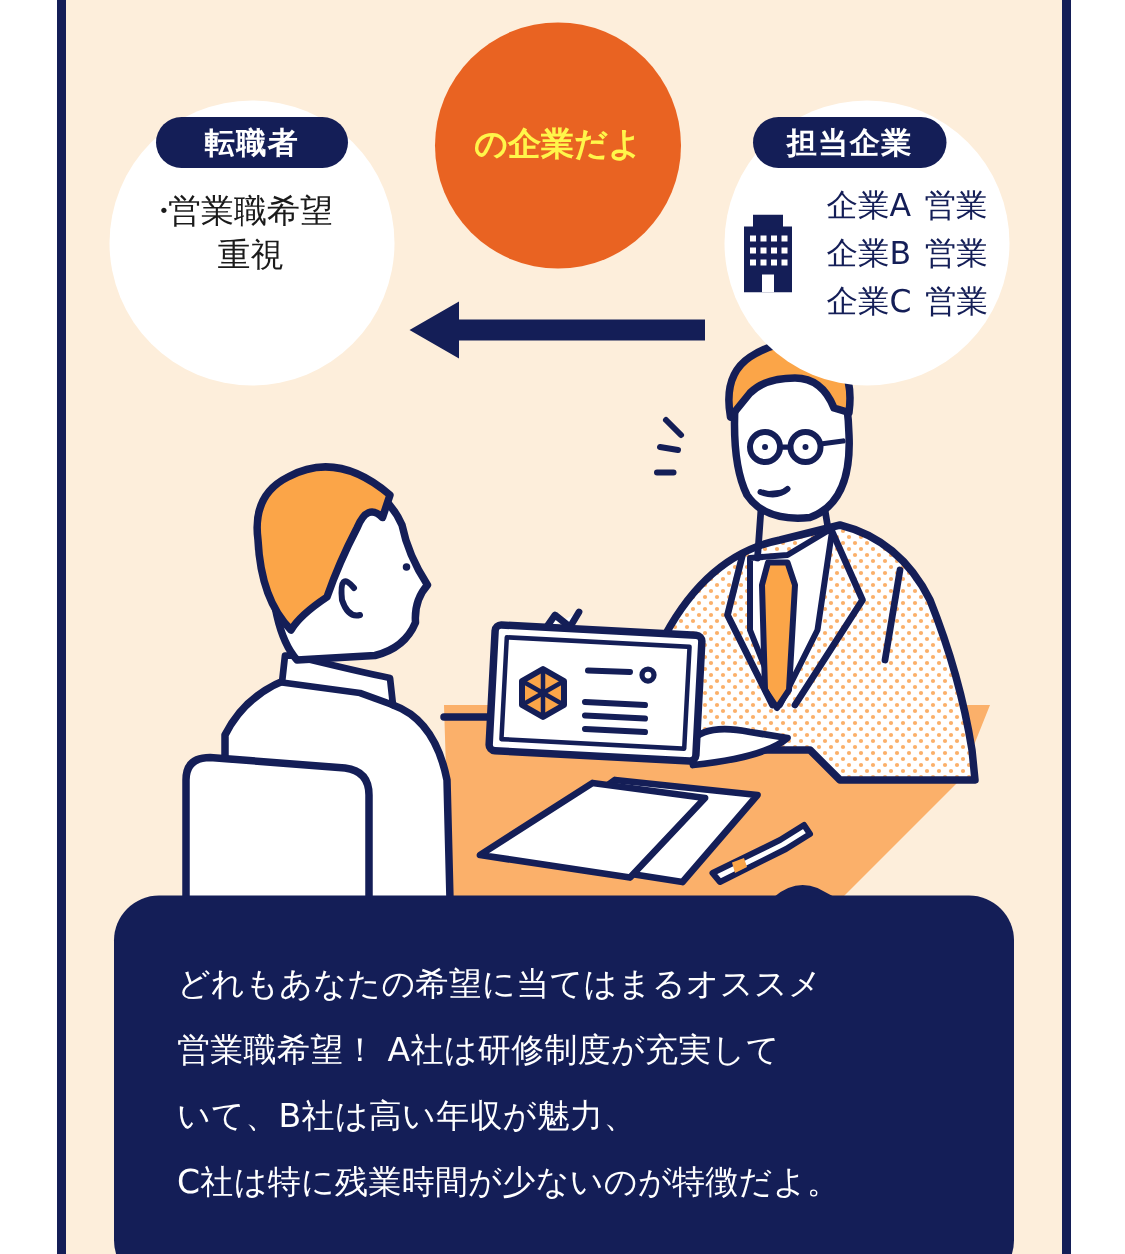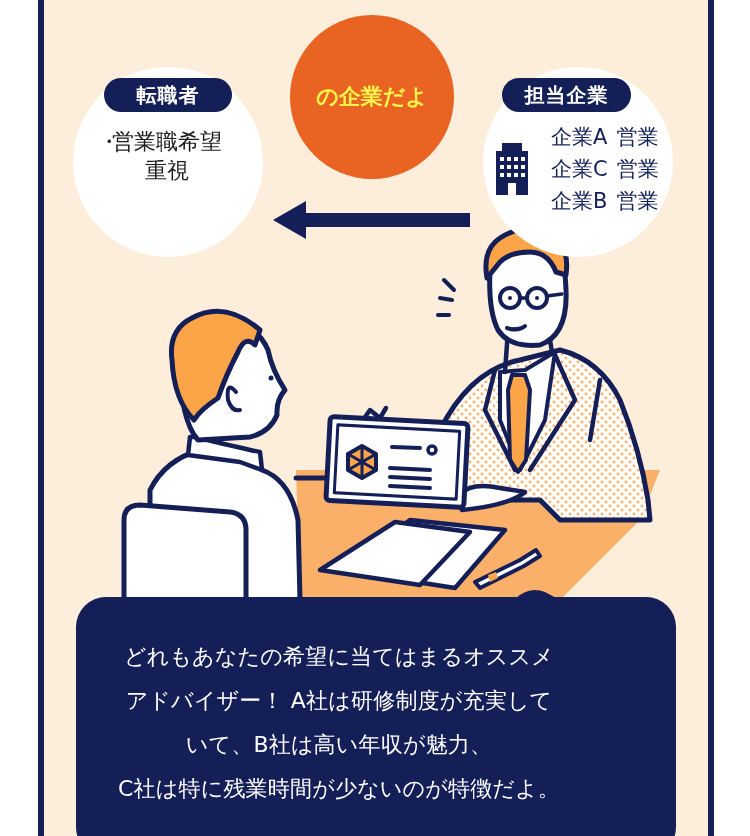--- a/index.html
+++ b/index.html
@@ -52,21 +52,21 @@
       color: #fff64a; font-weight: bold; font-size: 22px; line-height: 34px;
     }
 
     .speech {
       position: absolute; left: 76px; top: 597px; width: 600px; height: 260px;
       background: #141e57; border-radius: 30px;
       color: #ffffff;
     }
     .speech-text {
       position: absolute; left: 42px; top: 38px;
-      font-size: 22px; line-height: 44px; letter-spacing: 0.2px; text-align: center;
+      font-size: 22px; line-height: 44px; letter-spacing: 0.2px;
     }
     .speech-text div { white-space: nowrap; }
   </style>
 </head>
 <body>
 
 <div class="frame"></div>
 
 <svg class="scene" viewBox="0 0 750 836" xmlns="http://www.w3.org/2000/svg">
   <defs>
@@ -193,28 +193,28 @@
       <rect x="25" y="22" width="4" height="4"></rect>
     <rect x="4" y="30" width="4" height="4"></rect>
       <rect x="11" y="30" width="4" height="4"></rect>
       <rect x="18" y="30" width="4" height="4"></rect>
       <rect x="25" y="30" width="4" height="4"></rect>
     <rect x="12" y="40" width="8" height="12"></rect>
   </g>
 </svg>
 <div class="company-list">
   <div><span>企業A</span><span class="gap"></span><span>営業</span></div>
+  <div><span>企業B</span><span class="gap"></span><span>営業</span></div>
   <div><span>企業C</span><span class="gap"></span><span>営業</span></div>
-  <div><span>企業B</span><span class="gap"></span><span>営業</span></div>
 </div>
 
 <svg class="abs" style="left:270px; top:198px;" width="204" height="44" viewBox="0 0 204 44">
   <polygon points="3,22 36,3 36,15 200,15 200,29 36,29 36,41" fill="#141e57"></polygon>
 </svg>
 
 <div class="speech">
   <div class="speech-text">
     <div>どれもあなたの希望に当てはまるオススメ</div>
-    <div>アドバイザー！ A社は研修制度が充実して</div>
+    <div>営業職希望！ A社は研修制度が充実して</div>
     <div>いて、B社は高い年収が魅力、</div>
     <div>C社は特に残業時間が少ないのが特徴だよ。</div>
   </div>
 </div>
 
 </body></html>

